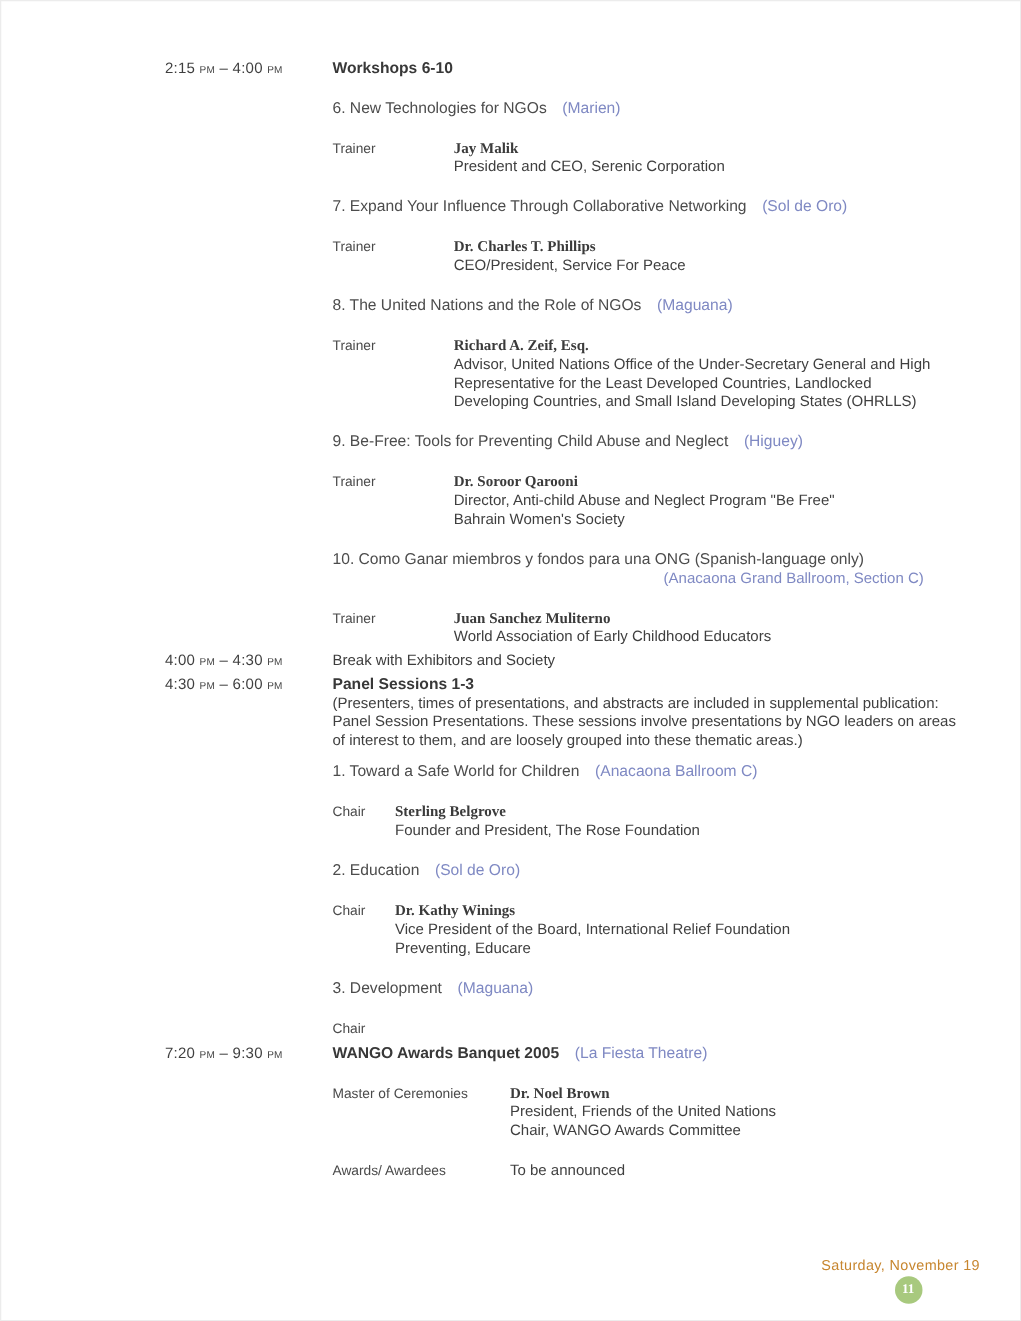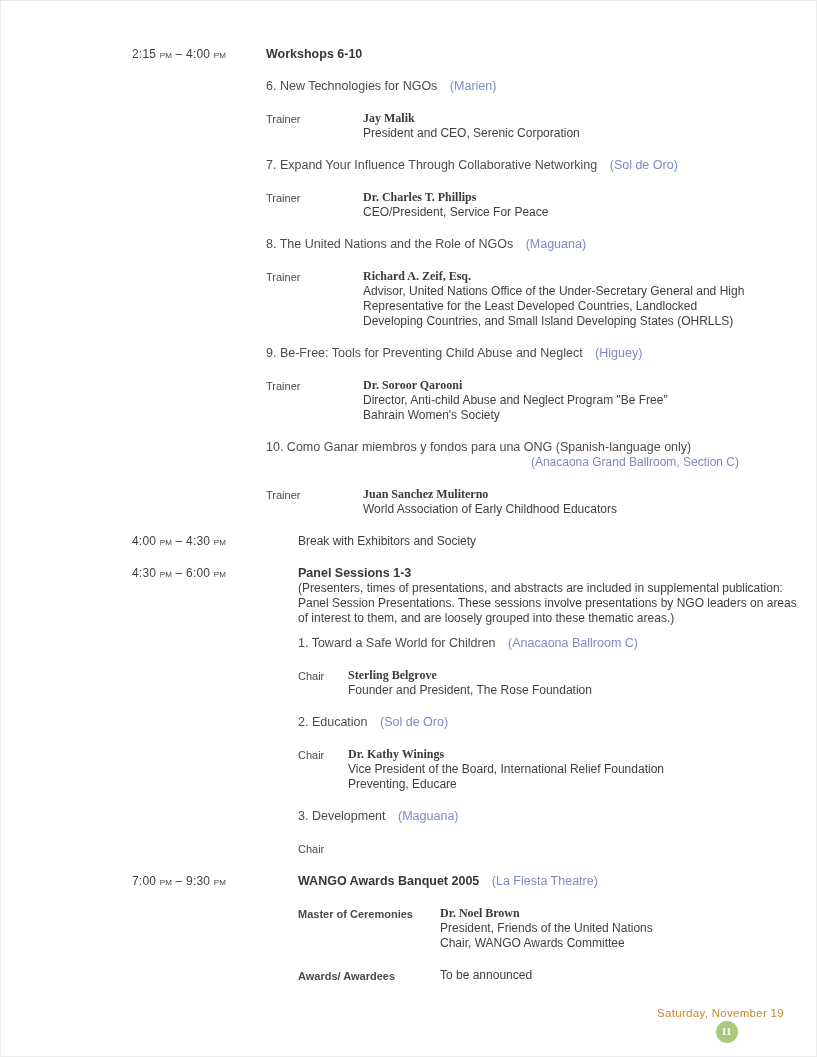--- a/index.html
+++ b/index.html
@@ -12,21 +12,21 @@
     position: relative;
     overflow: hidden;
   }
   .page {
     position: absolute; inset: 0;
     padding: 46px 40px 0 131px;
     border: 1px solid #ececec;
     background: #fff;
   }
   .block { display: flex; align-items: flex-start; }
-  .block + .block { margin-top: 17px; gap: 32px; }
+  .block + .block { margin-top: 4px; }
   .time-col {
     width: 134px; flex: 0 0 134px;
     font-variant: small-caps;
     letter-spacing: 0.2px;
     color: #3f3f3f;
     white-space: nowrap;
   }
   .content-col { width: 500px; flex: 0 0 500px; }
   .heading { font-size: 12.5px; font-weight: bold; color: #383838; }
   .heading.regular { font-weight: normal; font-size: 12px; color: #3d3d3d; }
@@ -36,21 +36,21 @@
   .loc-line { color: #7f89c3; text-align: right; padding-right: 27px; white-space: nowrap; }
   .note { color: #3f3f3f; }
   .note > div { white-space: nowrap; }
   .person-row { display: flex; margin-top: 17px; }
   .role {
     font-size: 11px; color: #4a4a4a; padding-top: 1px;
     flex-shrink: 0;
   }
   .role.w-trainer { width: 97px; }
   .role.w-chair  { width: 50px; }
-  .role.w-mc     { width: 142px; font-weight: bold; }
+  .role.w-mc     { width: 142px; }
   .person { flex: 1; }
   .person-name { font-weight: bold; color: #3b3b3b; white-space: nowrap; font-family: Liberation Serif, serif; }
   .person-line { color: #3f3f3f; white-space: nowrap; }
   .person-value { color: #3f3f3f; white-space: nowrap; }
   .footer {
     position: absolute; top: 1005px; right: 32px;
     display: flex; align-items: center; height: 22px; flex-direction: column;
   }
   .footer-date { font-size: 11.5px; color: #c7862f; letter-spacing: 0.3px; }
   .page-badge {
@@ -182,21 +182,21 @@
         <span>3. Development</span>
         <span class="loc">(Maguana)</span>
       </div>
       <div class="person-row">
         <div class="role w-chair">Chair</div>
       </div>
     </div>
   </section>
 
   <section class="block">
-    <div class="time-col">7:00 pm – 9:30 pm</div>
+    <div class="time-col">7:20 pm – 9:30 pm</div>
     <div class="content-col">
       <div class="heading">
         <span>WANGO Awards Banquet 2005</span>
         <span class="loc" style="font-weight:normal;">(La Fiesta Theatre)</span>
       </div>
 
       <div class="person-row">
         <div class="role w-mc">Master of Ceremonies</div>
         <div class="person">
           <div class="person-name">Dr. Noel Brown</div>

